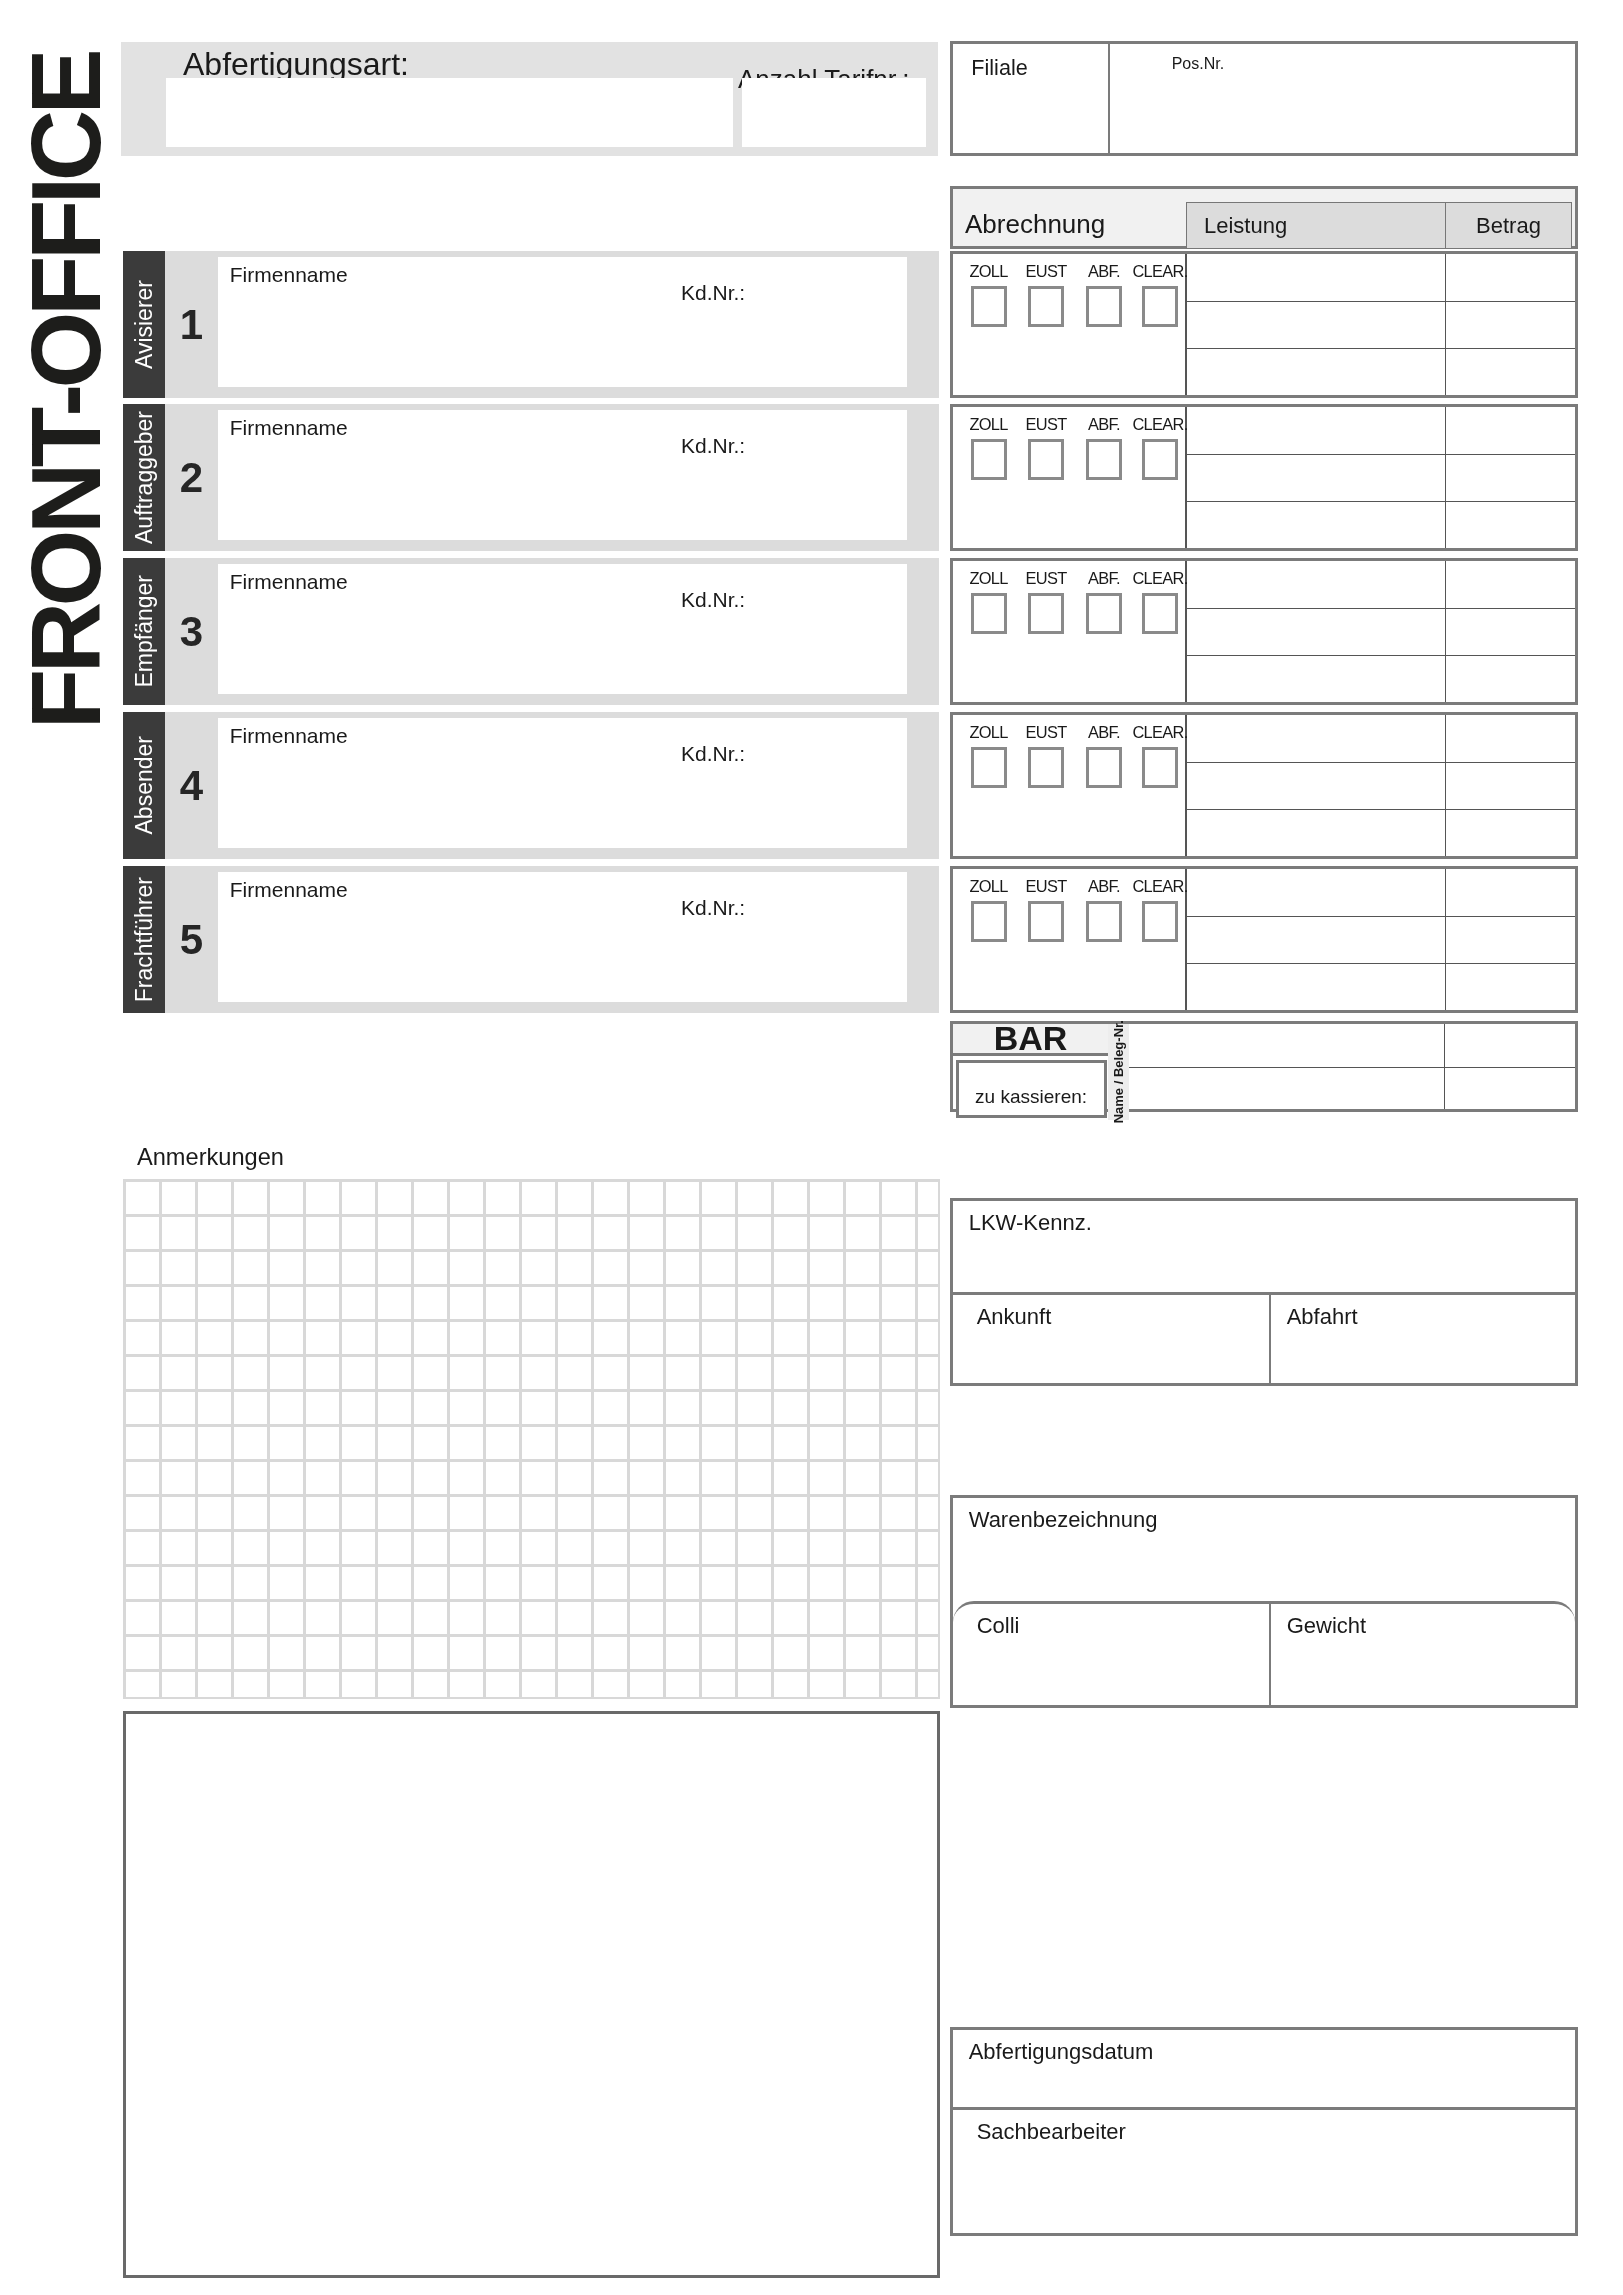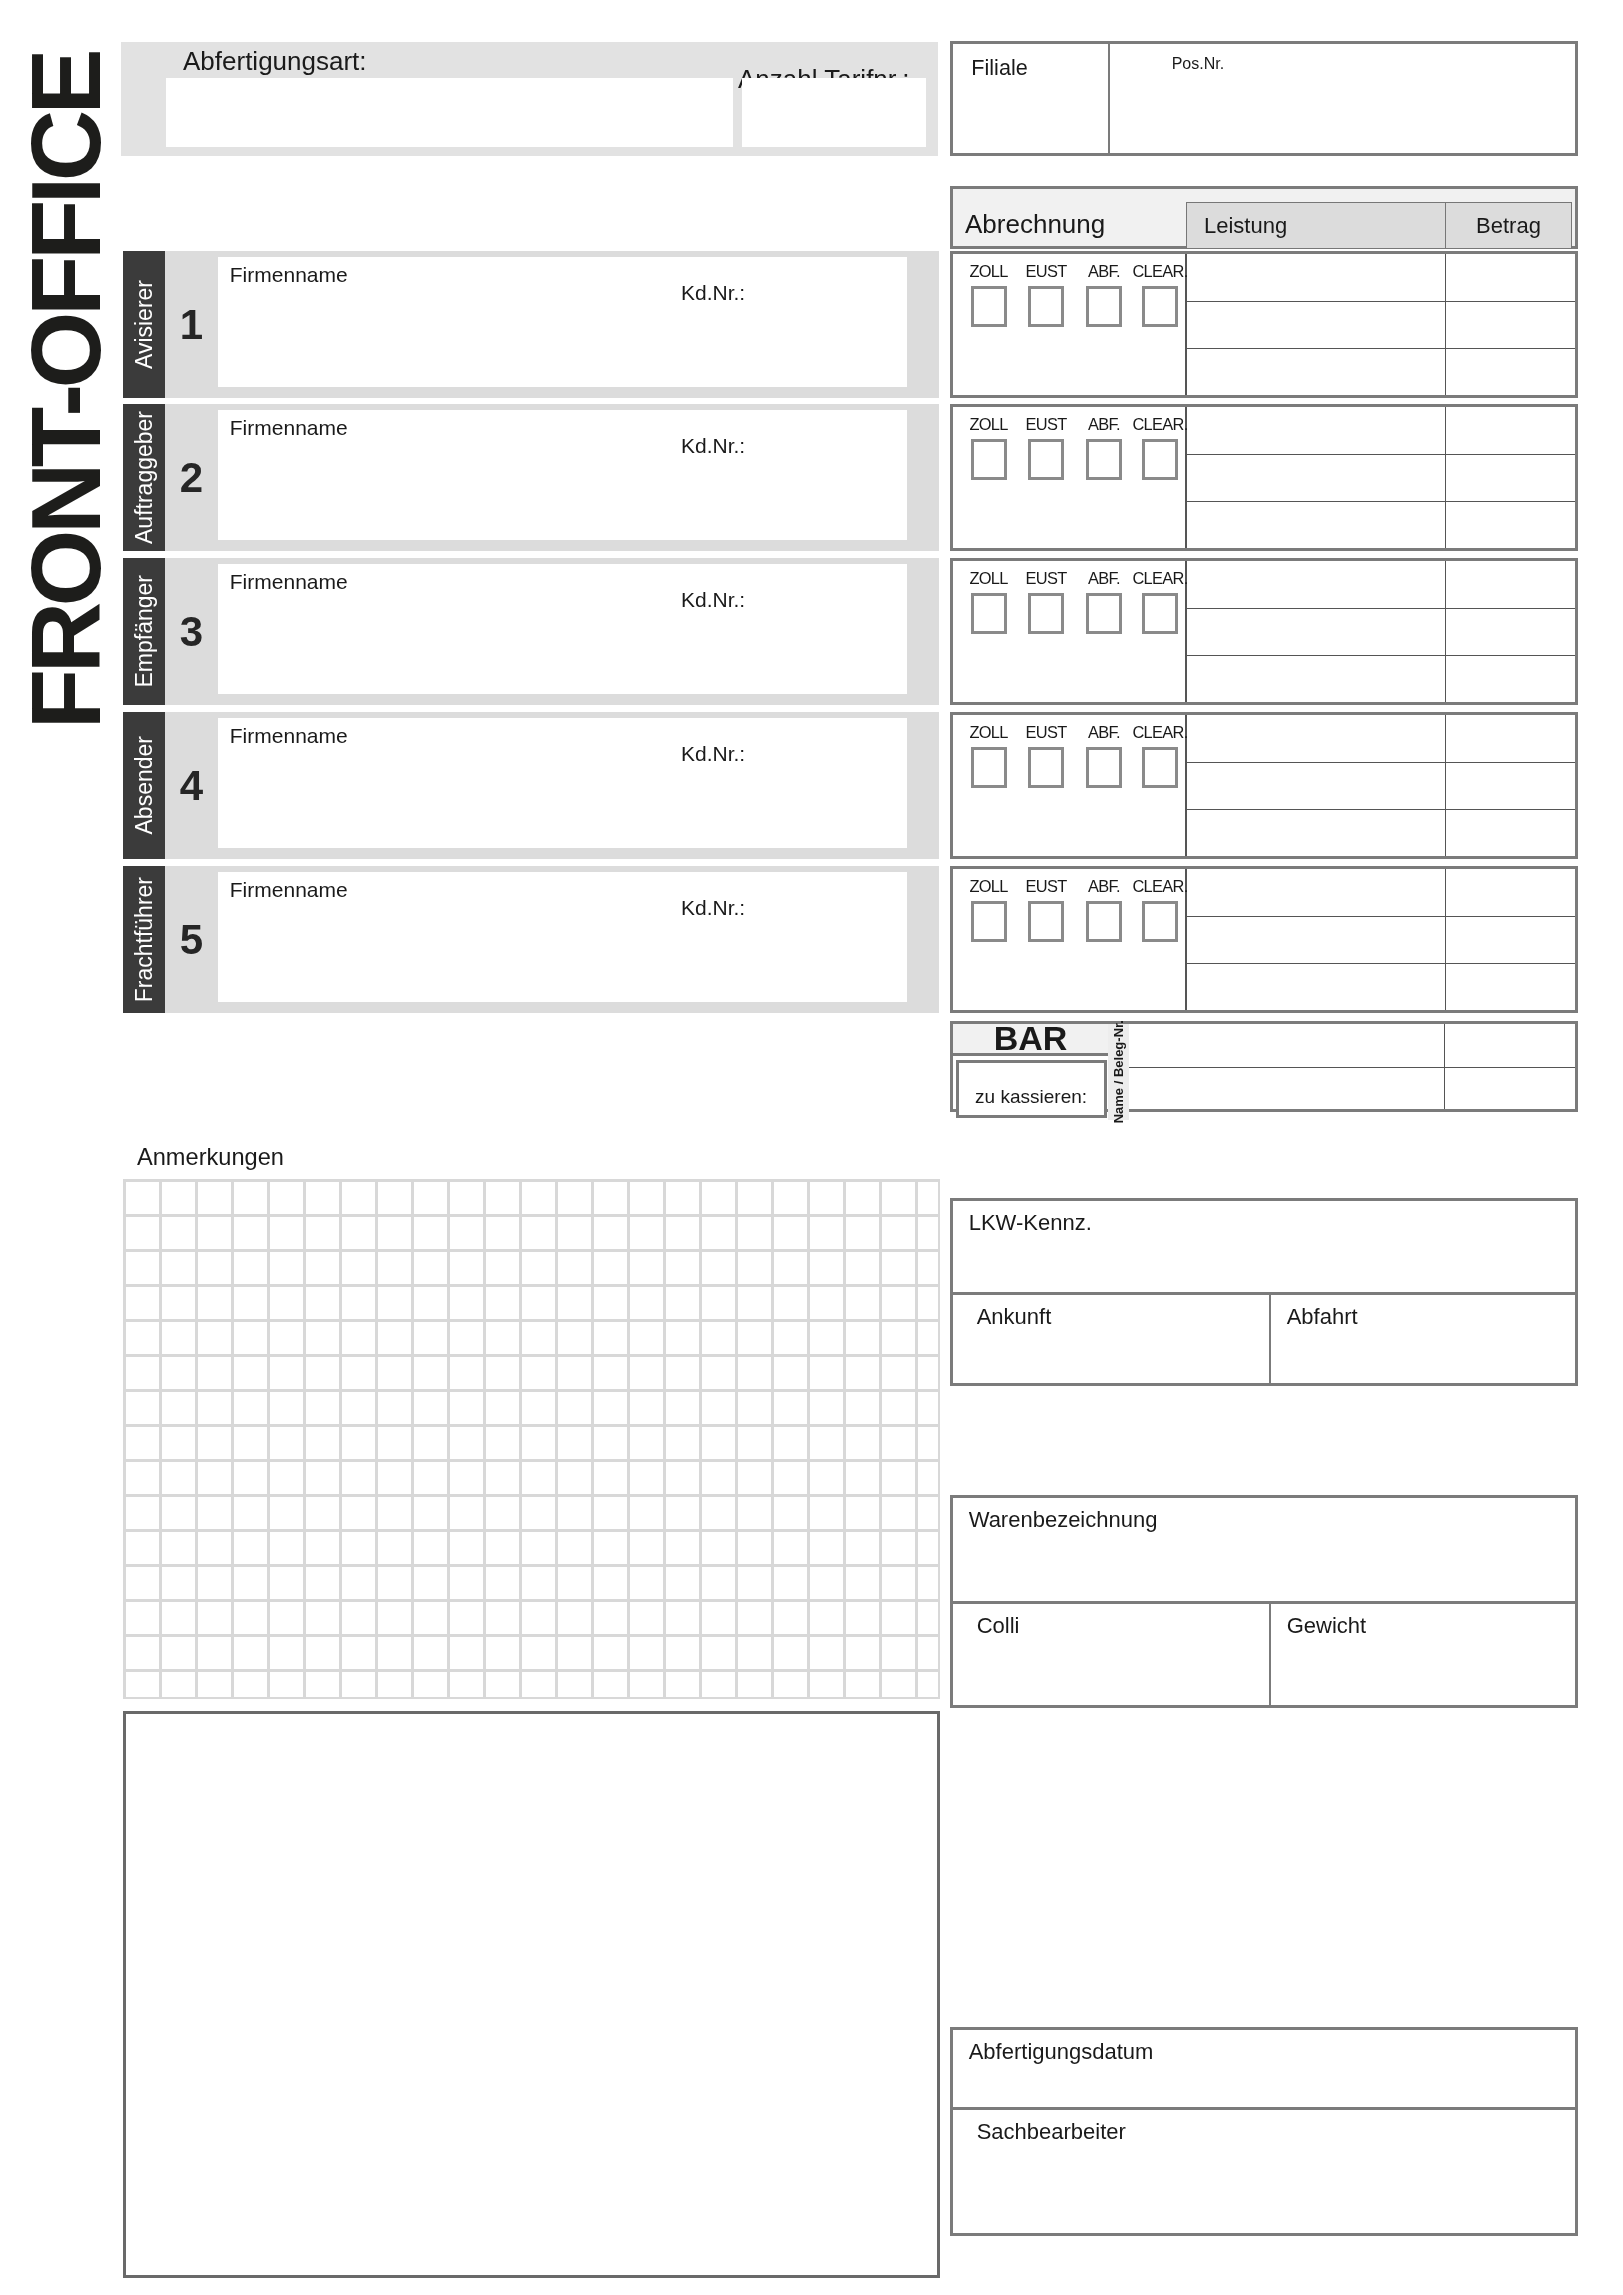--- a/index.html
+++ b/index.html
@@ -7,21 +7,21 @@
         font-family:"Liberation Sans",sans-serif;color:#1a1a1a;overflow:hidden;}
   .abs{position:absolute;box-sizing:border-box;}
 
   
   .logo{left:14.4px;top:16.4px;width:103px;height:749px;display:flex;align-items:center;justify-content:center;}
   .logo-text{writing-mode:vertical-rl;transform:rotate(180deg);
              font-size:99px;font-weight:700;letter-spacing:-4.6px;color:#1d1d1b;white-space:nowrap;}
 
   
   .hdr-panel{left:121px;top:42px;width:817px;height:114px;background:#e2e2e2;}
-  .hdr-label{left:183px;top:46px;font-size:26px;}
+  .hdr-label{left:183px;top:46px;font-size:32px;}
   .hdr-input1{left:166px;top:78px;width:567px;height:69px;background:#fff;}
   .hdr-label2{left:738px;top:64px;width:190px;font-size:26px;white-space:nowrap;}
   .hdr-input2{left:742px;top:78px;width:184px;height:69px;background:#fff;}
 
   .filiale-box{left:950px;top:41px;width:628px;height:115px;border:3.9px solid #7b7b7b;background:#fff;display:flex;}
   .filiale-cell{width:157px;border-right:2.6px solid #7b7b7b;box-sizing:border-box;padding:10.5px 0 0 18.3px;font-size:21.6px;}
   .posnr-cell{flex:1;padding:10.5px 0 0 15.7px;font-size:16px;margin-left:46px;}
 
   
   .abr-box{left:950px;top:186px;width:628px;height:63px;background:#f1f1f1;border:3.9px solid #7b7b7b;}
@@ -77,21 +77,21 @@
 
   
   .rblock{left:950px;width:628px;border:3.9px solid #7b7b7b;background:#fff;}
   .blk-label{font-size:22px;padding:9.2px 0 0 15.7px;}
   .lkw-block{top:1198px;height:188px;}
   .split-row{position:absolute;left:0;right:0;bottom:0;border-top:3.9px solid #7b7b7b;display:flex;padding-left:8px;}
   .lkw-split{top:91px;}
   .cell-l{width:310px;border-right:2.6px solid #7b7b7b;box-sizing:border-box;}
   .cell-r{flex:1;}
   .waren-block{top:1495px;height:213px;}
-  .waren-split{top:103px;}
+  .waren-split{top:103px;border-radius:21px;}
   .datum-block{top:2027px;height:209px;}
   .datum-split{top:77px;}
 </style>
 </head>
 <body>
 
 <div class="page">
 
   <div class="abs logo">
     <span class="logo-text">FRONT-OFFICE</span>

